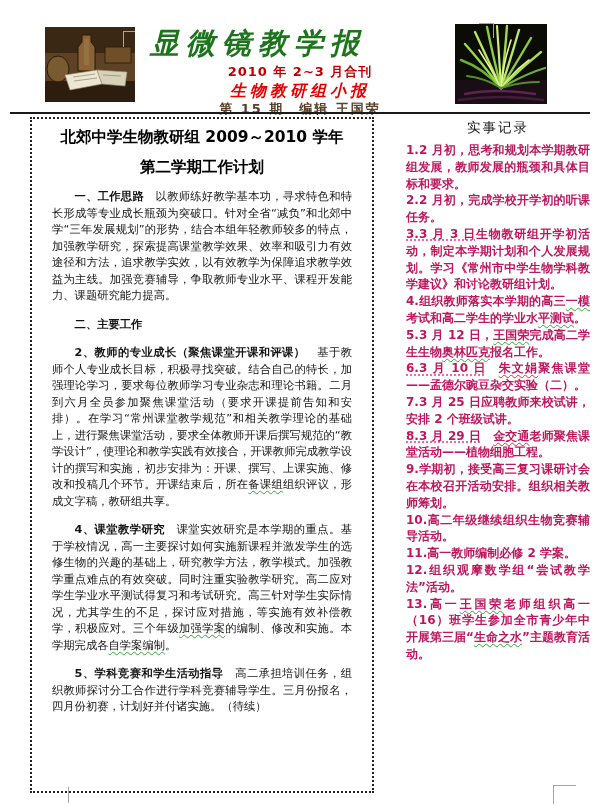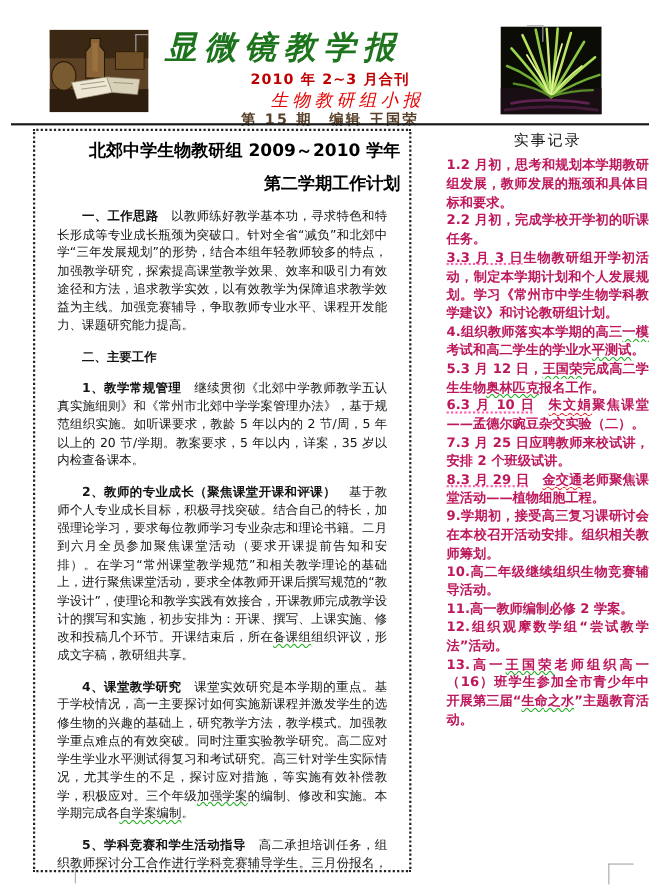--- a/index.html
+++ b/index.html
@@ -15,39 +15,39 @@
     left:150px;top:24px;width:300px;
     font-family:"DejaVu Serif", serif;
     font-size:29px;font-weight:bold;font-style:italic;
     letter-spacing:7px;color:#1d741d;white-space:nowrap;
   }
   .issue-line{
     left:150px;top:63px;width:300px;text-align:center;
     font-size:13px;font-weight:bold;color:#c00000;letter-spacing:1px;
   }
   .subtitle-line{
-    left:166px;top:81px;width:300px;text-align:center;
-    font-size:16px;font-weight:normal;font-style:italic;
+    left:150px;top:81px;width:300px;text-align:center;
+    font-size:16px;font-weight:bold;font-style:italic;
     color:#e60000;letter-spacing:4px;
   }
   .edition-line{
     left:150px;top:100px;width:300px;text-align:center;
     font-size:13px;font-weight:bold;color:#58402a;letter-spacing:2px;
   }
   .img-left{left:45px;top:27px;width:90px;height:75px;}
   .img-right{left:455px;top:24px;width:92px;height:80px;}
   .header-rule{left:10px;top:112px;width:580px;height:2px;background:#1a1a1a;}
   
   .plan-box{
     left:30px;top:117px;width:344px;height:676px;
     border:2px dotted #222;box-sizing:border-box;
     padding:5px 8px 2px 8px;overflow:hidden;
   }
   .plan-title{
-    text-align:right;font-weight:bold;color:#000;
+    text-align:center;font-weight:bold;color:#000;
     font-size:15.5px;line-height:20px;margin:3px 0 0 0;
   }
   .plan-title2{margin-top:10px;margin-bottom:7px;}
   .para{
     margin:12px;color:#141414;font-size:11.3px;line-height:16.5px;
     text-align:justify;text-indent:2em;
   }
   .bold{font-weight:bold;}
   
   .records-col{left:406px;top:119px;width:184px;}
@@ -121,21 +121,20 @@
 <div class="abs subtitle-line">生物教研组小报</div>
 <div class="abs edition-line">第 15 期　编辑 王国荣</div>
 <div class="abs header-rule"></div>
 
 <div class="abs plan-box">
   <h2 class="plan-title">北郊中学生物教研组 2009～2010 学年</h2>
   <h2 class="plan-title plan-title2">第二学期工作计划</h2>
   <div>
       <p class="para"><span class="bold">一、工作思路</span><span>　以教师练好教学基本功，寻求特色和特长形成等专业成长瓶颈为突破口。针对全省“减负”和北郊中学“三年发展规划”的形势，结合本组年轻教师较多的特点，加强教学研究，探索提高课堂教学效果、效率和吸引力有效途径和方法，追求教学实效，以有效教学为保障追求教学效益为主线。加强竞赛辅导，争取教师专业水平、课程开发能力、课题研究能力提高。</span></p>
       <p class="para"><span class="bold">二、主要工作</span></p>
-      <p class="para"><span class="bold">1、教学常规管理</span><span>　继续贯彻《北郊中学教师教学五认真实施细则》和《常州市北郊中学学案管理办法》，基于规范组织实施。如听课要求，教龄 5 年以内的 2 节/周，5 年以上的 20 节/学期。教案要求，5 年以内，详案，35 岁以内检查备课本。</span></p>
       <p class="para"><span class="bold">2、教师的专业成长（聚焦课堂开课和评课）</span><span>　基于教师个人专业成长目标，积极寻找突破。结合自己的特长，加强理论学习，要求每位教师学习专业杂志和理论书籍。二月到六月全员参加聚焦课堂活动（要求开课提前告知和安排）。在学习“常州课堂教学规范”和相关教学理论的基础上，进行聚焦课堂活动，要求全体教师开课后撰写规范的“教学设计”，使理论和教学实践有效接合，开课教师完成教学设计的撰写和实施，初步安排为：开课、撰写、上课实施、修改和投稿几个环节。开课结束后，所在</span><span class="u-green">备课组</span><span>组织评议，形成文字稿，教研组共享。</span></p>
       <p class="para"><span class="bold">4、课堂教学研究</span><span>　课堂实效研究是本学期的重点。基于学校情况，高一主要探讨如何实施新课程并激发学生的选修生物的兴趣的基础上，研究教学方法，教学模式。加强教学重点难点的有效突破。同时注重实验教学研究。高二应对学生学业水平测试得复习和考试研究。高三针对学生实际情况，尤其学生的不足，探讨应对措施，等实施有效补偿教学，积极应对。三个年级</span><span class="u-green">加强学案</span><span>的编制、修改和实施。本学期完成各</span><span class="u-green">自学案编制</span><span>。</span></p>
       <p class="para"><span class="bold">5、学科竞赛和学生活动指导</span><span>　高二承担培训任务，组织教师探讨分工合作进行学科竞赛辅导学生。三月份报名，四月份初赛，计划好并付诸实施。（待续）</span></p>
     </div>
 </div>
 
 <div class="abs records-col">
   <h3 class="records-title">实事记录</h3>
   <div>
       <p class="record"><span>1.2 月初，思考和规划本学期教研组发展，教师发展的瓶颈和具体目标和要求。</span></p>

